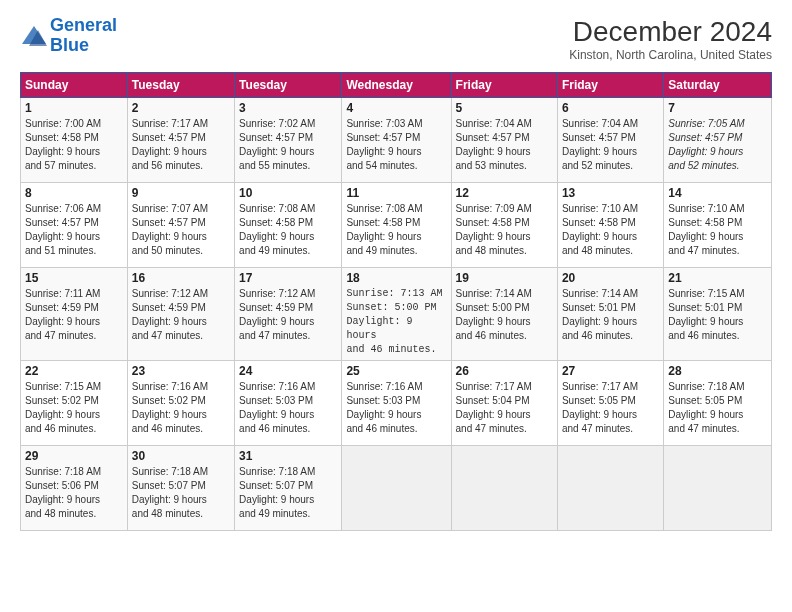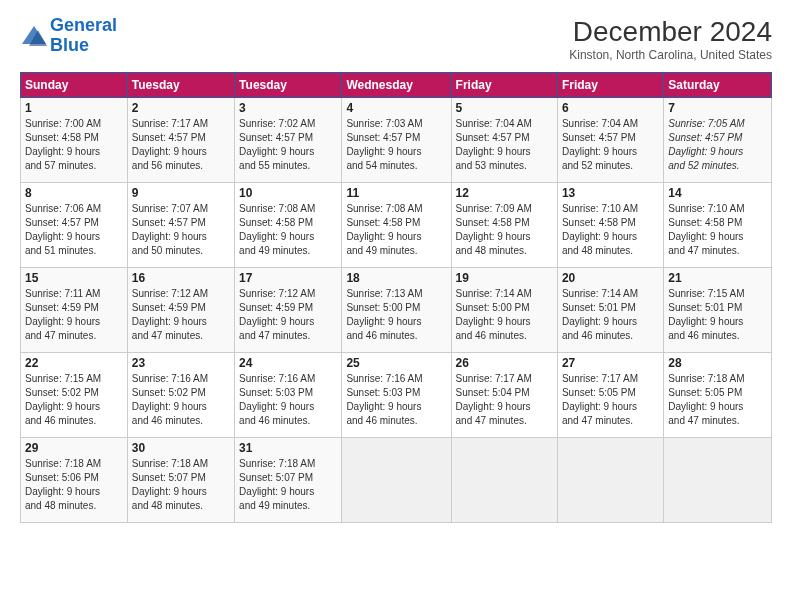--- a/index.html
+++ b/index.html
@@ -253,21 +253,21 @@
           </td>
           <td>
             <span class="day-num">17</span>
             <div class="day-info" style="white-space: pre-line;">Sunrise: 7:12 AM
 Sunset: 4:59 PM
 Daylight: 9 hours
 and 47 minutes.</div>
           </td>
           <td>
             <span class="day-num">18</span>
-            <div class="day-info" style="white-space: pre-line;">Sunrise: 7:13 AM
+            <div class="day-info" style="white-space: pre-line; font-family: Liberation Mono, monospace;">Sunrise: 7:13 AM
 Sunset: 5:00 PM
 Daylight: 9 hours
 and 46 minutes.</div>
           </td>
           <td>
             <span class="day-num">19</span>
             <div class="day-info" style="white-space: pre-line;">Sunrise: 7:14 AM
 Sunset: 5:00 PM
 Daylight: 9 hours
 and 46 minutes.</div>

